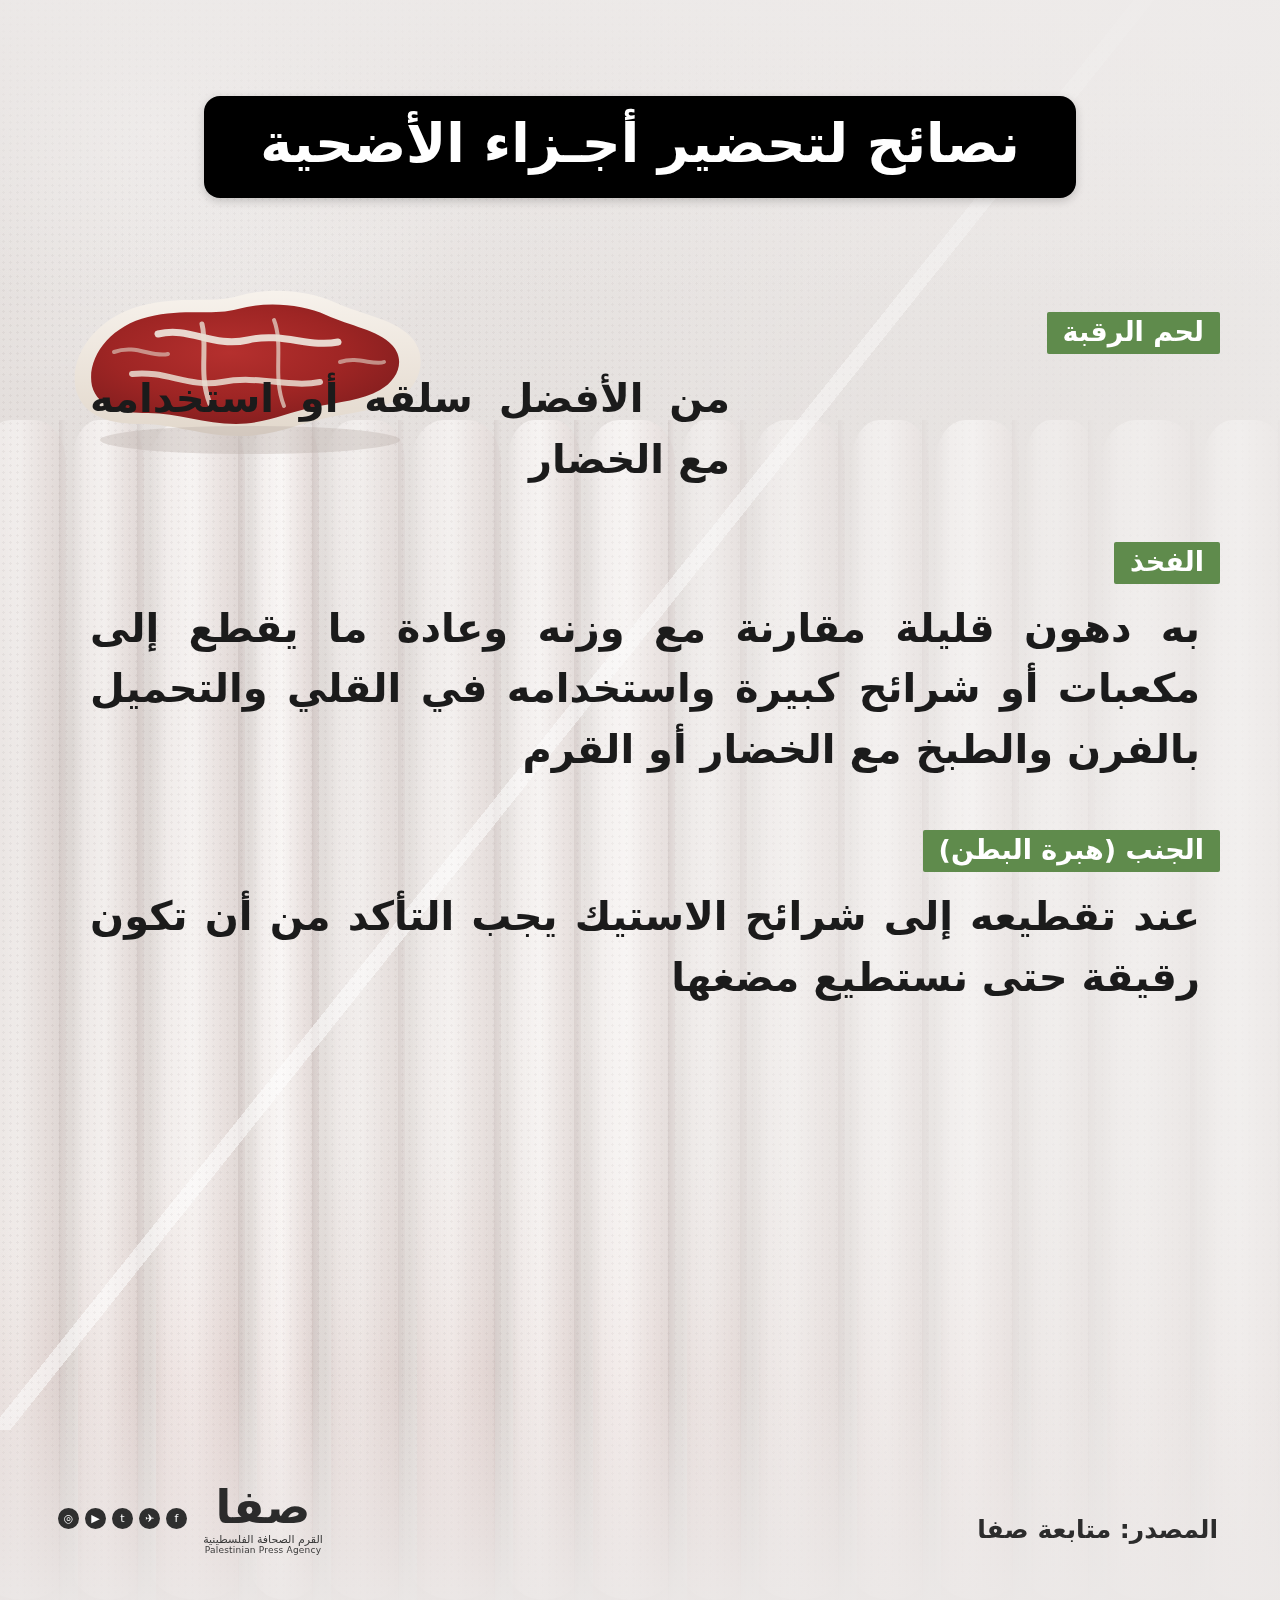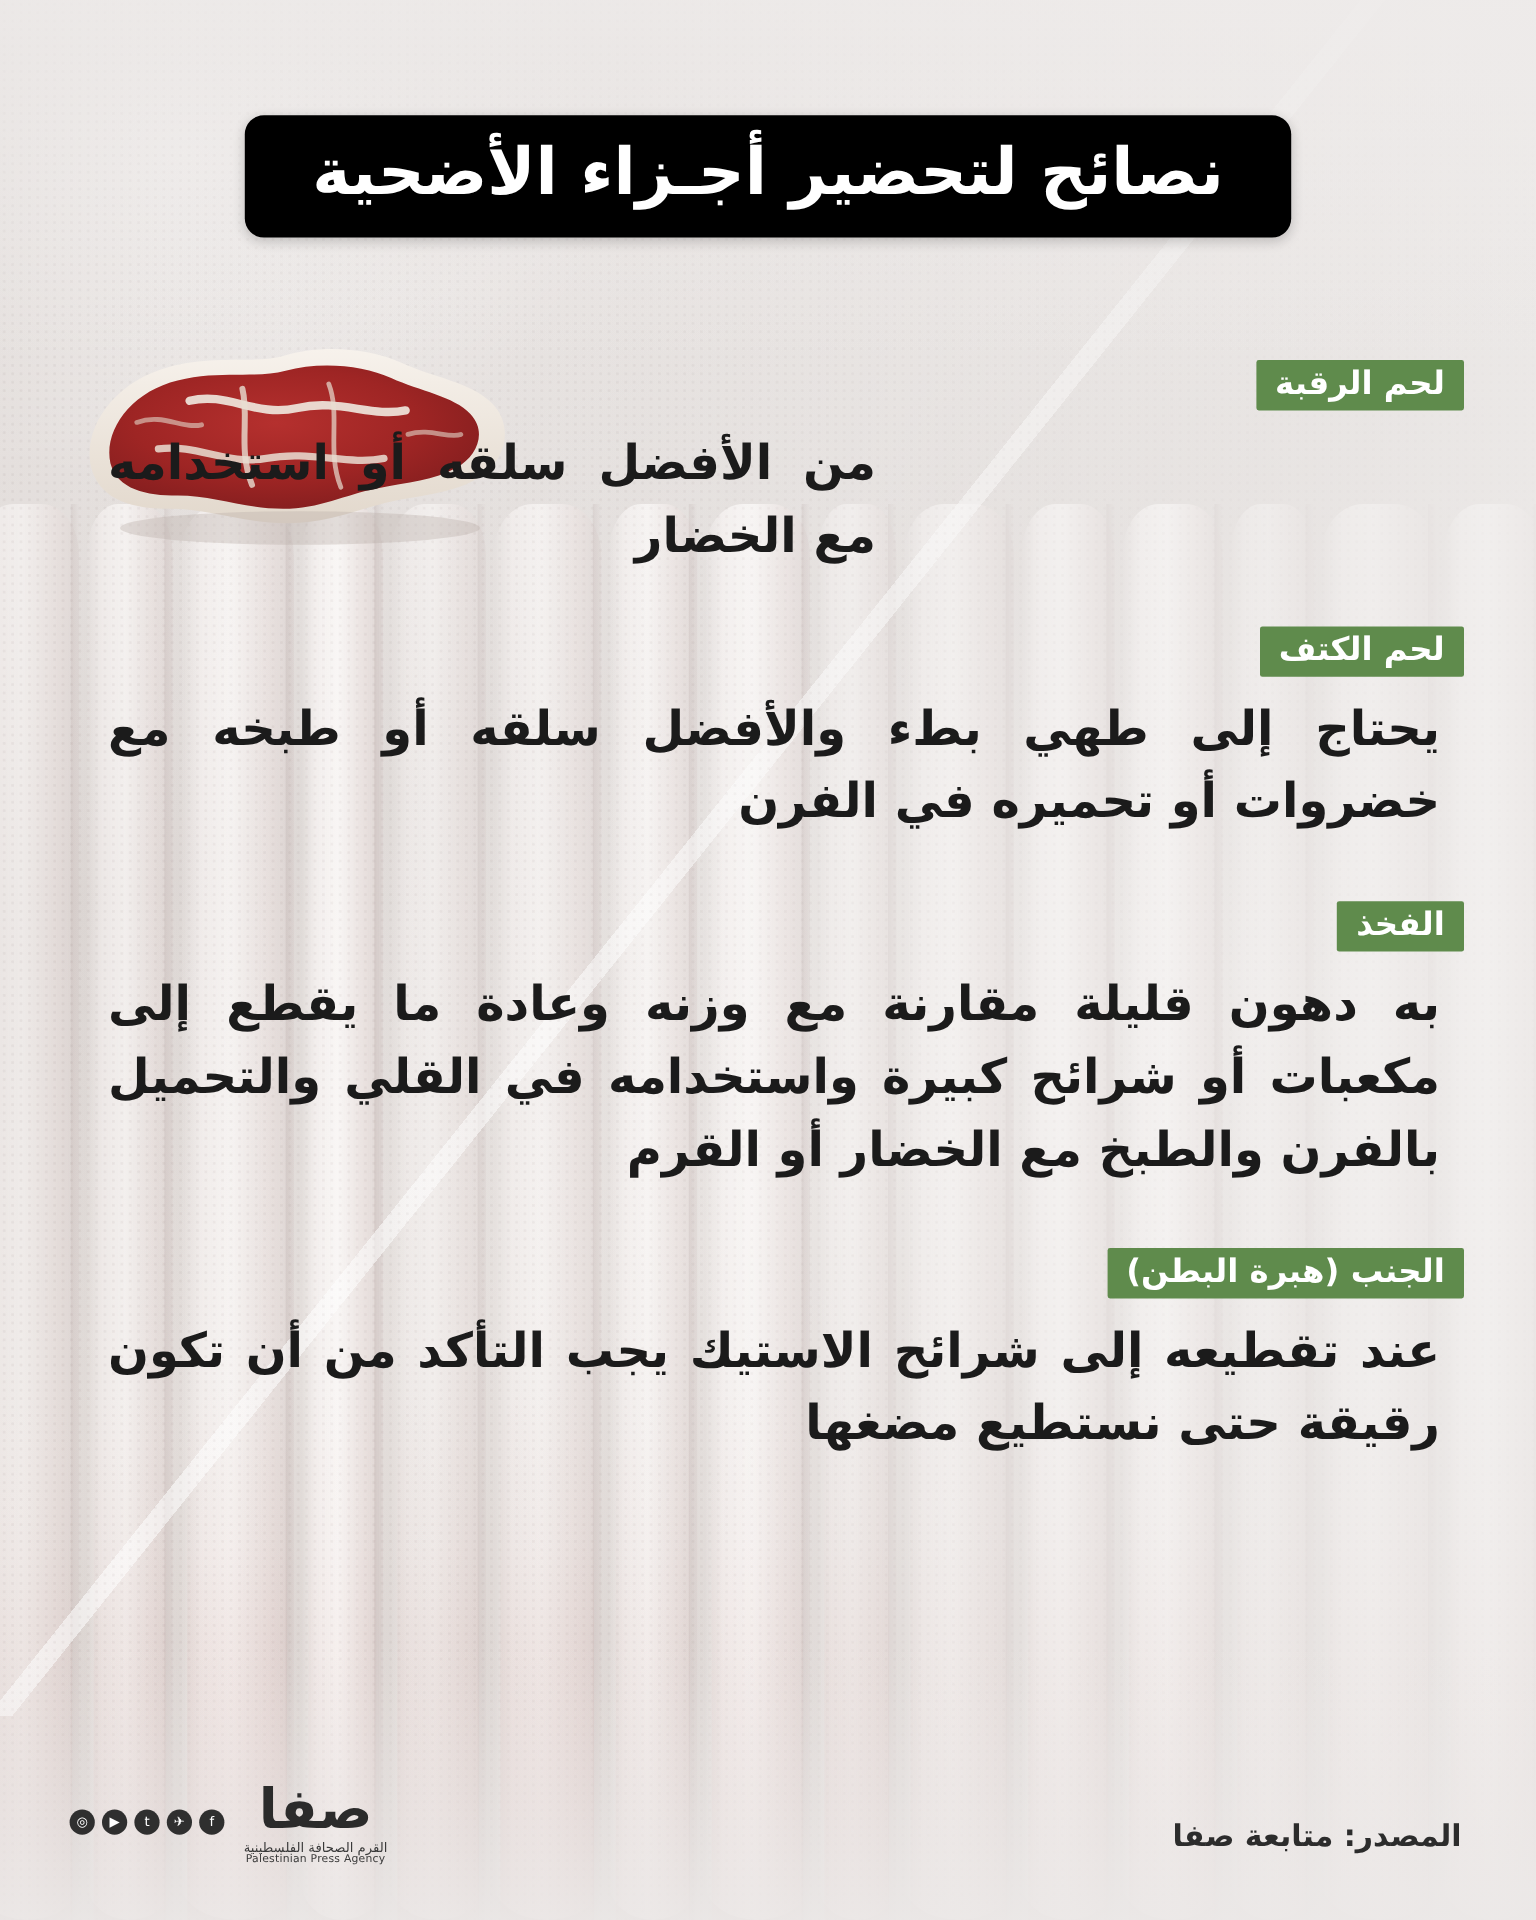--- a/index.html
+++ b/index.html
@@ -302,29 +302,25 @@
       <path d="M212,42 C222,68 210,98 222,128" stroke="#e8ded2" stroke-width="4" fill="none" stroke-linecap="round" opacity="0.7"></path>
       <path d="M52,74 C74,66 90,80 106,76" stroke="#e3d7c9" stroke-width="4" fill="none" stroke-linecap="round" opacity="0.6"></path>
       <path d="M278,84 C296,78 312,88 322,84" stroke="#e3d7c9" stroke-width="4" fill="none" stroke-linecap="round" opacity="0.6"></path>
 
       <ellipse cx="188" cy="162" rx="150" ry="14" fill="#b6aba6" opacity="0.35"></ellipse>
     </svg>
   </div>
 
   <div class="sections">
 
-    <div class="section" style="margin-top:4px;">
+    <div class="section" style="margin-top:16px;">
       <div class="section-label">لحم الرقبة</div>
       <div class="section-body w-sm">من الأفضل سلقه أو استخدامه مع الخضار</div>
     </div>
 
-    <div class="section" style="margin-top:44px;">
-      <div class="section-label">لحم الكتف</div>
-      <div class="section-body w-md">يحتاج إلى طهي بطء والأفضل سلقه أو طبخه مع خضروات أو تحميره في الفرن</div>
-    </div>
 
 
     <div class="section" style="margin-top:52px;">
       <div class="section-label">الفخذ</div>
       <div class="section-body w-md">به دهون قليلة مقارنة مع وزنه وعادة ما يقطع إلى مكعبات أو شرائح كبيرة واستخدامه في القلي والتحميل بالفرن والطبخ مع الخضار أو القرم</div>
     </div>
 
     <div class="section" style="margin-top:50px;">
       <div class="section-label">الجنب (هبرة البطن)</div>
       <div class="section-body w-md">عند تقطيعه إلى شرائح الاستيك يجب التأكد من أن تكون رقيقة حتى نستطيع مضغها</div>

